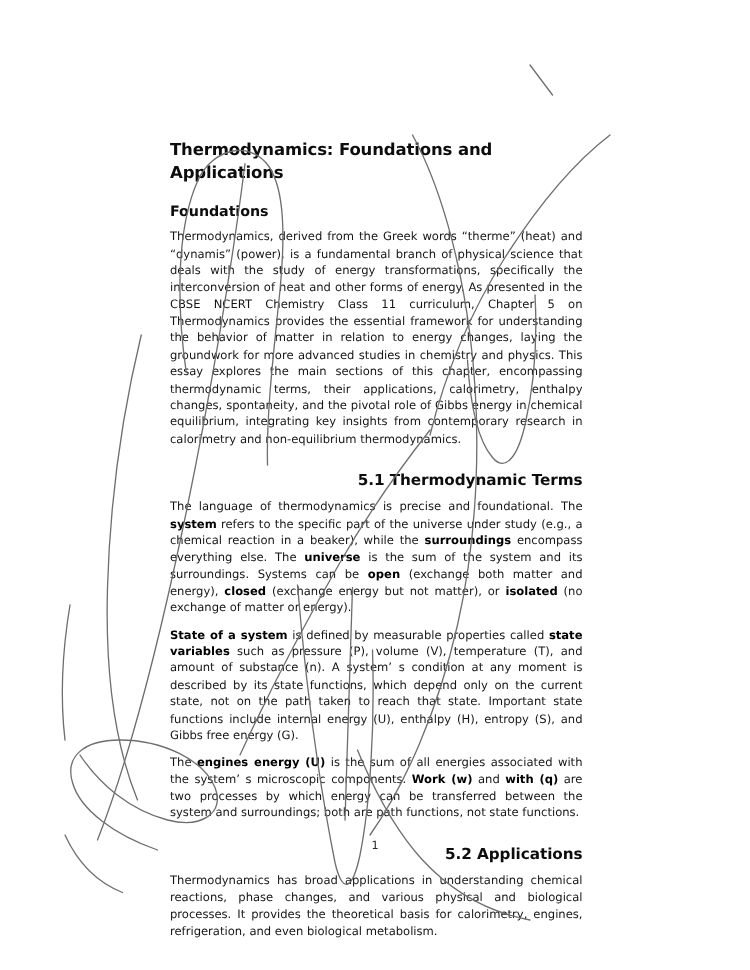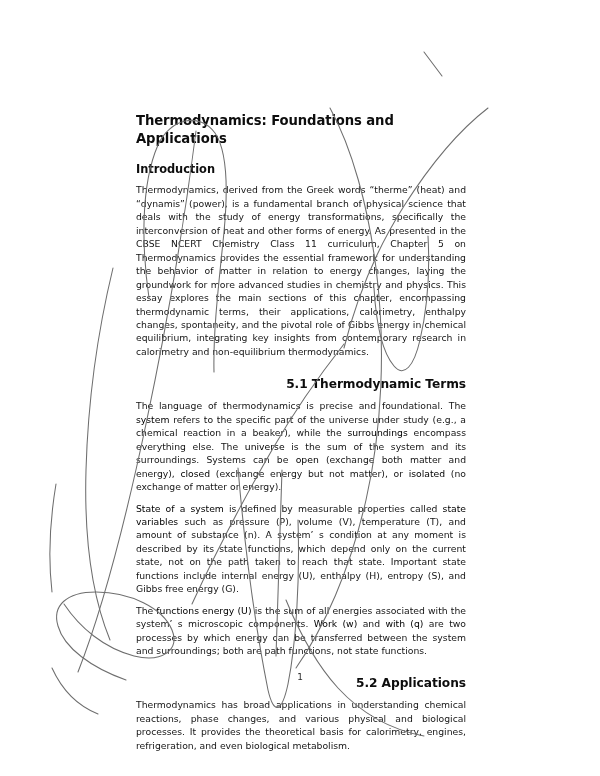--- a/index.html
+++ b/index.html
@@ -60,21 +60,21 @@
   p.body-text {
     font-size: 9.25px;
     line-height: 1.455;
     color: #141414;
     text-align: justify;
     text-justify: inter-word;
     margin: 0 0 8px 0;
     hyphens: none;
   }
   p.body-text:last-child { margin-bottom: 0; }
-  p.body-text b { font-weight: normal; color: #000; }
+  p.body-text b { font-weight: bold; color: #000; }
   .page-number {
     position: absolute;
     left: 0;
     top: 672px;
     width: 600px;
     text-align: center;
     font-size: 9px;
     color: #2a2a2a;
     z-index: 1;
   }
@@ -83,27 +83,27 @@
 <body>
 
 <div id="page">
 
   <div id="content">
 
     <h1 class="doc-title">
       <span>Thermodynamics: Foundations and Applications</span>
     </h1>
 
-    <h2 class="heading-2">Introduction</h2>
+    <h2 class="heading-2">Foundations</h2>
     <p class="body-text">Thermodynamics, derived from the Greek words  “therme”  (heat) and  “dynamis”  (power), is a fundamental branch of physical science that deals with the study of energy transformations, specifically the interconversion of heat and other forms of energy. As presented in the CBSE NCERT Chemistry Class 11 curriculum, Chapter 5 on Thermodynamics provides the essential framework for understanding the behavior of matter in relation to energy changes, laying the groundwork for more advanced studies in chemistry and physics. This essay explores the main sections of this chapter, encompassing thermodynamic terms, their applications, calorimetry, enthalpy changes, spontaneity, and the pivotal role of Gibbs energy in chemical equilibrium, integrating key insights from contemporary research in calorimetry and non-equilibrium thermodynamics.</p>
 
     <h2 class="heading-section">5.1 Thermodynamic Terms</h2>
     <p class="body-text">The language of thermodynamics is precise and foundational. The <b>system</b> refers to the specific part of the universe under study (e.g., a chemical reaction in a beaker), while the <b>surroundings</b> encompass everything else. The <b>universe</b> is the sum of the system and its surroundings.  Systems can be <b>open</b> (exchange both matter and energy), <b>closed</b> (exchange energy but not matter), or <b>isolated</b> (no exchange of matter or energy).</p>
     <p class="body-text"><b>State of a system</b> is defined by measurable properties called <b>state variables</b> such as pressure (P), volume (V), temperature (T), and amount of substance (n). A system’ s condition at any moment is described by its state functions, which depend only on the current state, not on the path taken to reach that state.  Important state functions include internal energy (U), enthalpy (H), entropy (S), and Gibbs free energy (G).</p>
-    <p class="body-text">The <b>functions energy (U)</b> is the sum of all energies associated with the system’ s microscopic components. <b>Work (w)</b> and <b>with (q)</b> are two processes by which energy can be transferred between the system and surroundings; both are path functions, not state functions.</p>
+    <p class="body-text">The <b>engines energy (U)</b> is the sum of all energies associated with the system’ s microscopic components. <b>Work (w)</b> and <b>with (q)</b> are two processes by which energy can be transferred between the system and surroundings; both are path functions, not state functions.</p>
 
     <h2 class="heading-section">5.2 Applications</h2>
     <p class="body-text">Thermodynamics has broad applications in understanding chemical reactions, phase changes, and various physical and biological processes. It provides the theoretical basis for calorimetry, engines, refrigeration, and even biological metabolism.</p>
 
   </div>
 
   <div class="page-number">1</div>
 
   <svg id="scribble-layer" viewBox="0 0 600 776" xmlns="http://www.w3.org/2000/svg">
     <g fill="none" stroke="#6e6e6e" stroke-width="1.05" stroke-linecap="round" stroke-linejoin="round">

